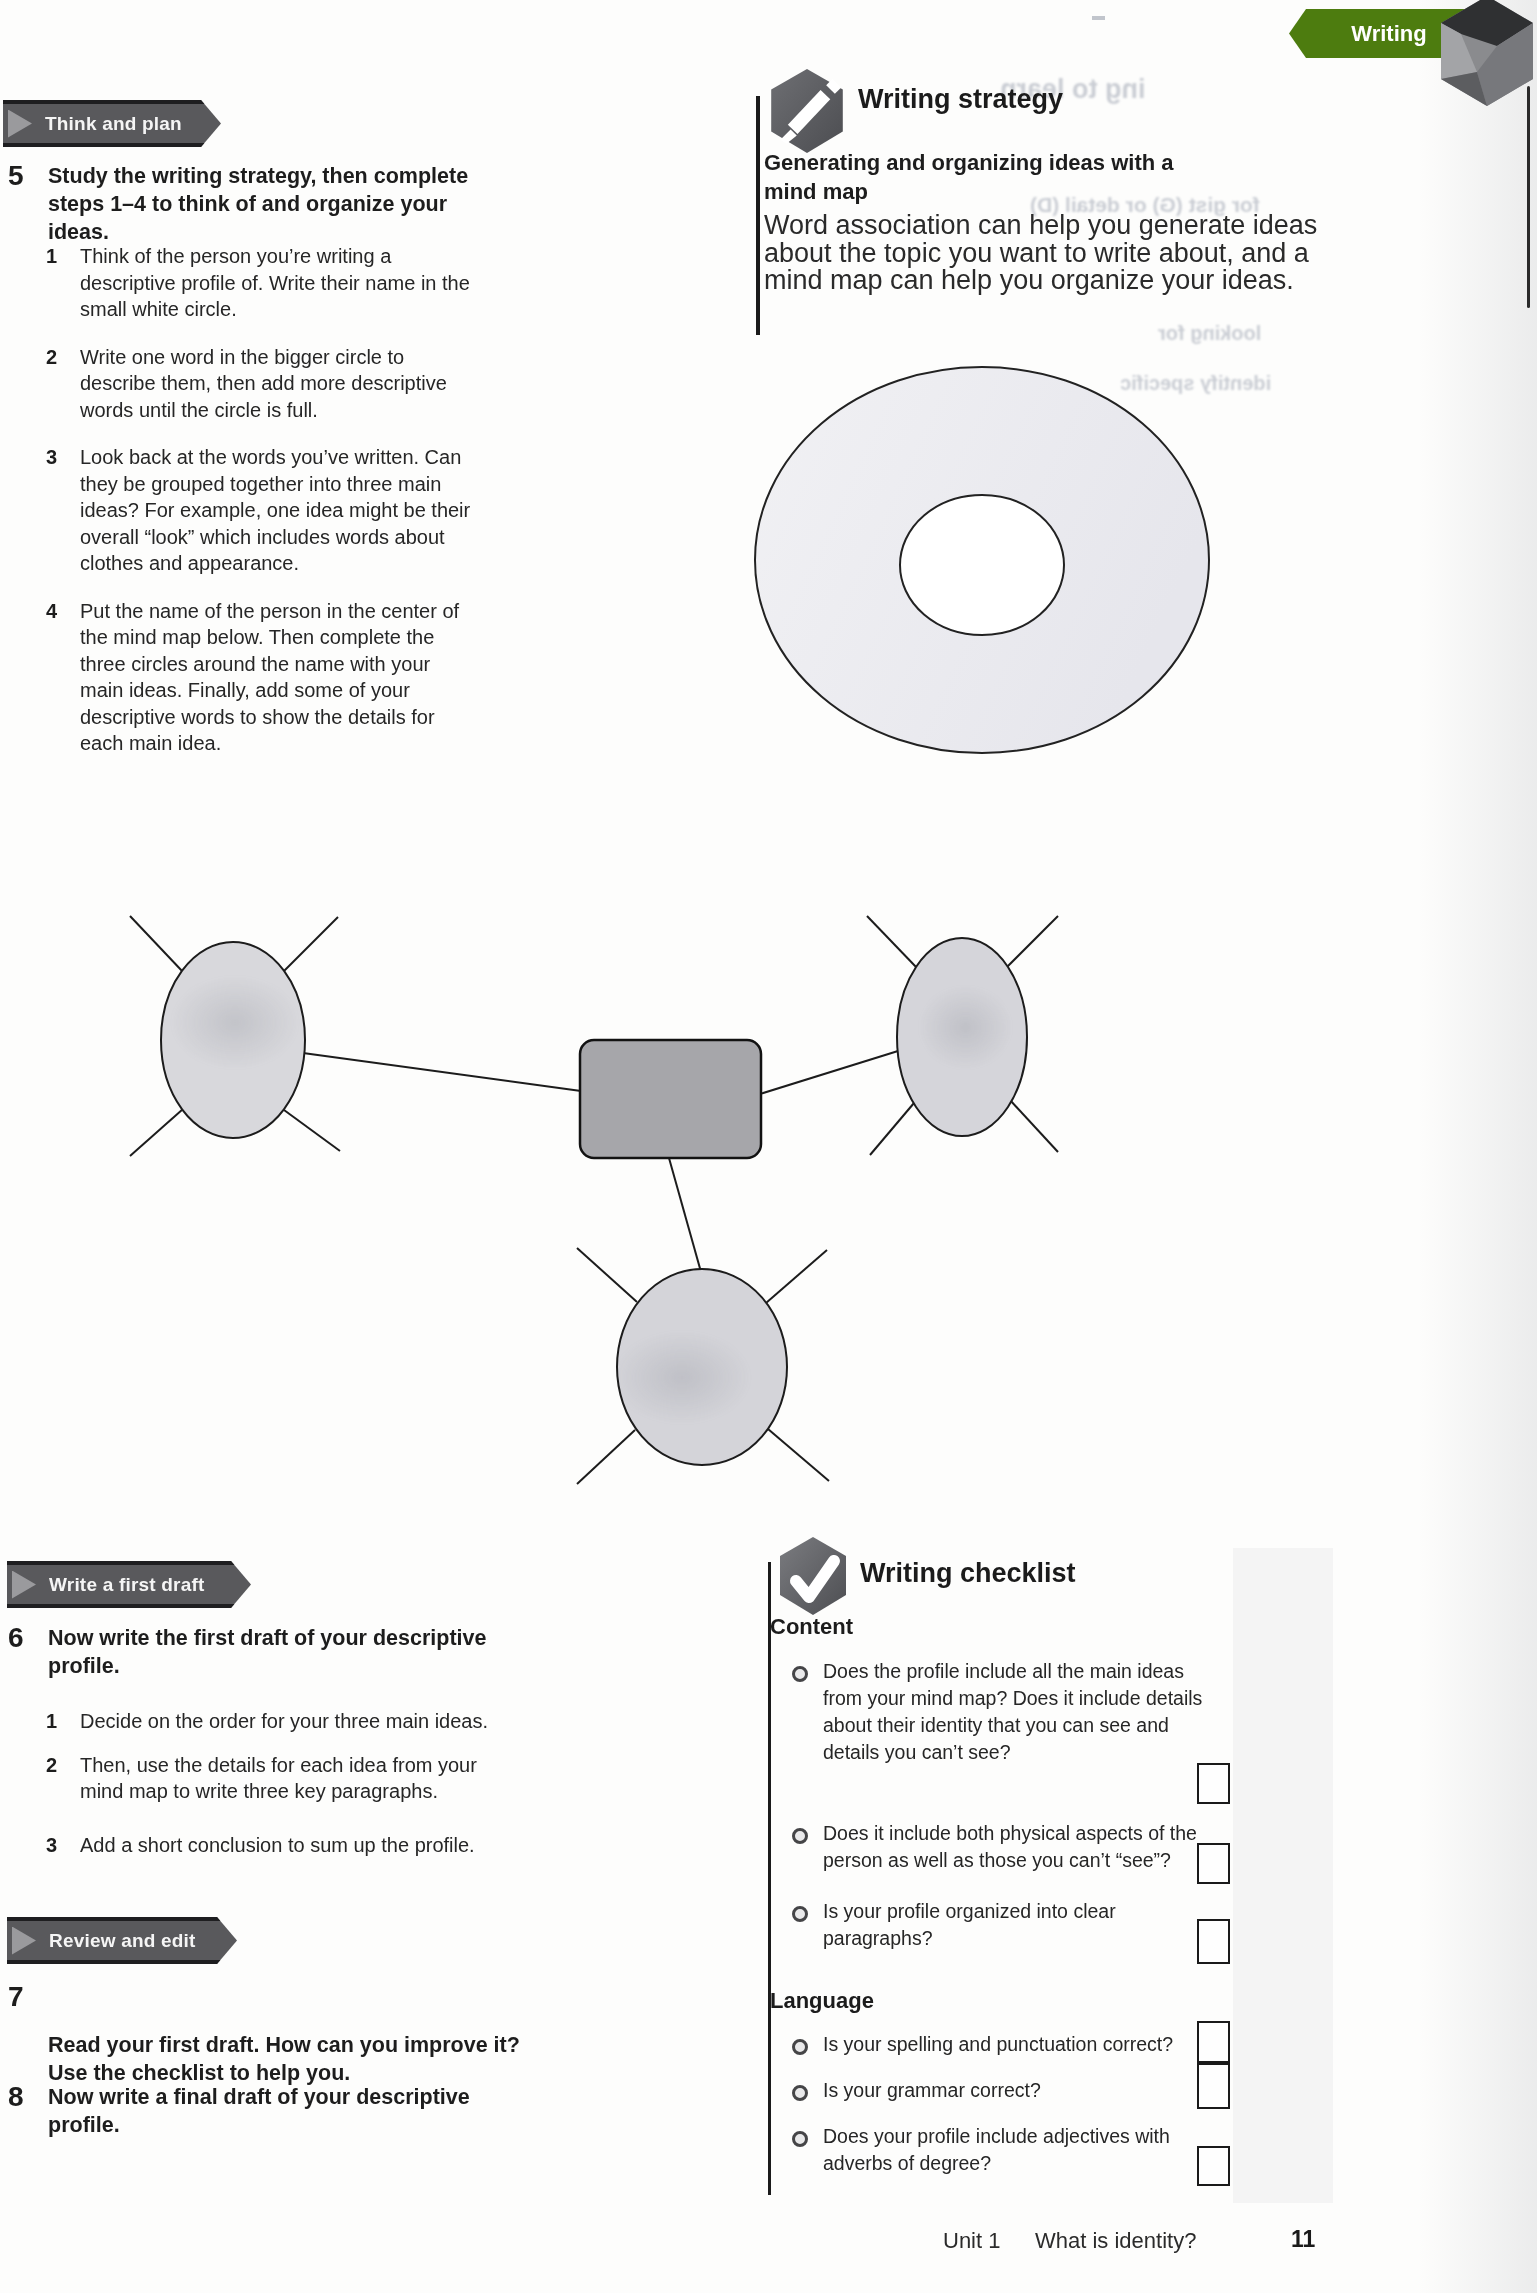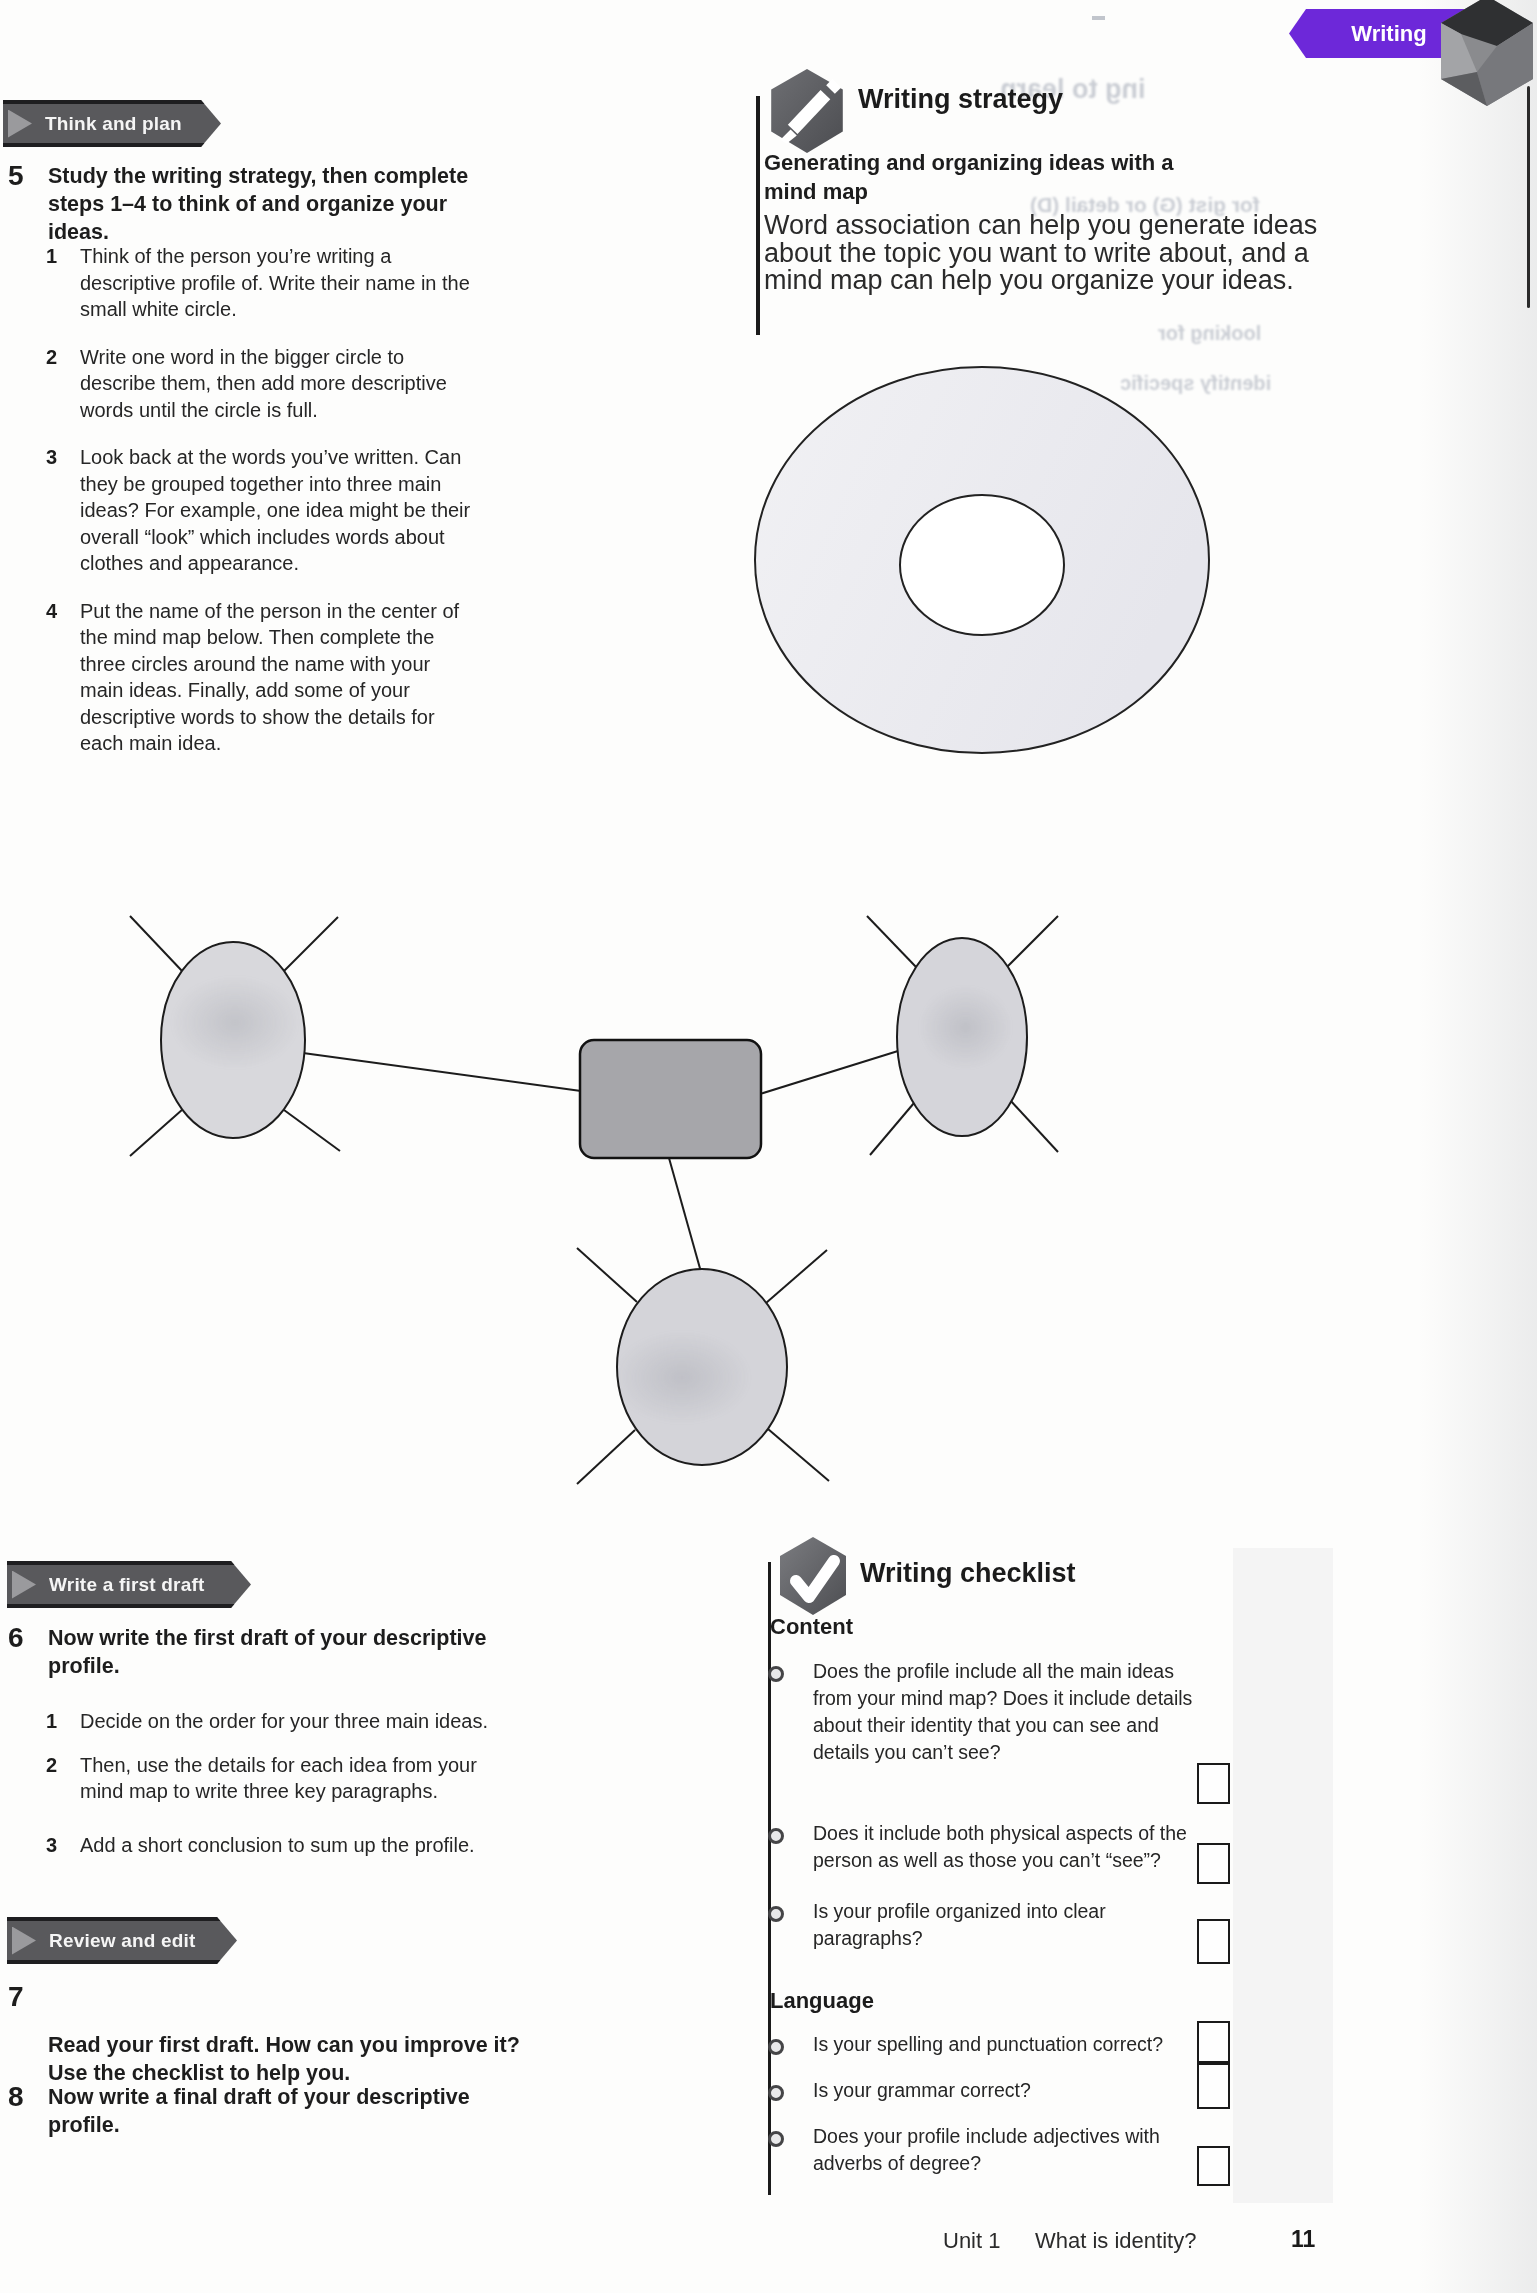--- a/index.html
+++ b/index.html
@@ -13,21 +13,21 @@
          font-size:19px;line-height:47px;padding-left:42px;letter-spacing:.2px;
          box-shadow:inset 0 4px 0 #1e1e20, inset 0 -4px 0 #1e1e20;
          clip-path:polygon(0 0, calc(100% - 20px) 0, 100% 50%, calc(100% - 20px) 100%, 0 100%);}
   .badge::before{content:"";position:absolute;left:5px;top:50%;transform:translateY(-50%);
          width:24px;height:28px;background:#9a9a9d;clip-path:polygon(0 0,100% 50%,0 100%);}
   .badge-think{left:3px;top:100px;width:176px;}
   .badge-draft{left:7px;top:1561px;width:202px;}
   .badge-review{left:7px;top:1917px;width:188px;}
 
   
-  .tab-writing{left:1289px;top:9px;width:176px;height:49px;background:#6d28d9;color:#fff;
+  .tab-writing{left:1289px;top:9px;width:176px;height:49px;background:#4d7c0f;color:#fff;
          font-size:22px;font-weight:bold;line-height:49px;text-align:center;padding-left:12px;
          clip-path:polygon(0 50%,17px 0,100% 0,100% 100%,17px 100%);}
 
   
   .ex-num{position:absolute;font-size:28px;font-weight:bold;color:#1d1d1d;}
   .ex-inst{position:absolute;font-size:21.5px;font-weight:bold;line-height:28px;color:#1d1d1d;}
   .steps{position:absolute;}
   .step{display:flex;}
   .step-n{width:34px;flex:0 0 34px;font-weight:bold;font-size:20px;line-height:26.5px;color:#1d1d1d;}
   .step-t{font-size:20px;line-height:26.5px;color:#262626;}
@@ -37,21 +37,21 @@
   .steps-6 .s1{margin-bottom:17px;}
   .steps-6 .s2{margin-bottom:27px;}
 
   
   .vrule{position:absolute;background:#1b1b1b;}
   .panel-title{position:absolute;font-size:27px;font-weight:bold;color:#1b1b1b;}
   .panel-sub{position:absolute;font-size:22px;font-weight:bold;line-height:29px;color:#1d1d1d;width:455px;}
   .panel-body{position:absolute;font-size:27px;line-height:27.5px;color:#2a2a2a;width:556px;}
 
   .cl-head{position:absolute;font-size:22px;font-weight:bold;color:#1c1c1c;}
-  .cl-item{position:absolute;left:768px;display:flex;gap:29px;}
+  .cl-item{position:absolute;left:792px;display:flex;gap:15px;}
   .cl-item .dot{flex:0 0 10px;width:10px;height:10px;border:3px solid #454547;border-radius:50%;
         margin-top:8px;background:#e9e9ea;}
   .cl-item .cl-t{width:392px;font-size:19.5px;line-height:27px;color:#262626;}
   .cb{position:absolute;left:1197px;width:29px;border:2.5px solid #1a1a1a;background:#fefefe;}
   .cb1{top:1763px;height:37px;} .cb2{top:1843px;height:37px;} .cb3{top:1919px;height:41px;}
   .cb4{top:2021px;height:38px;} .cb5{top:2063px;height:42px;} .cb6{top:2146px;height:36px;}
 
   
   .foot{position:absolute;top:2228px;font-size:22px;color:#2b2b2b;}
   .foot-unit{left:943px;}

